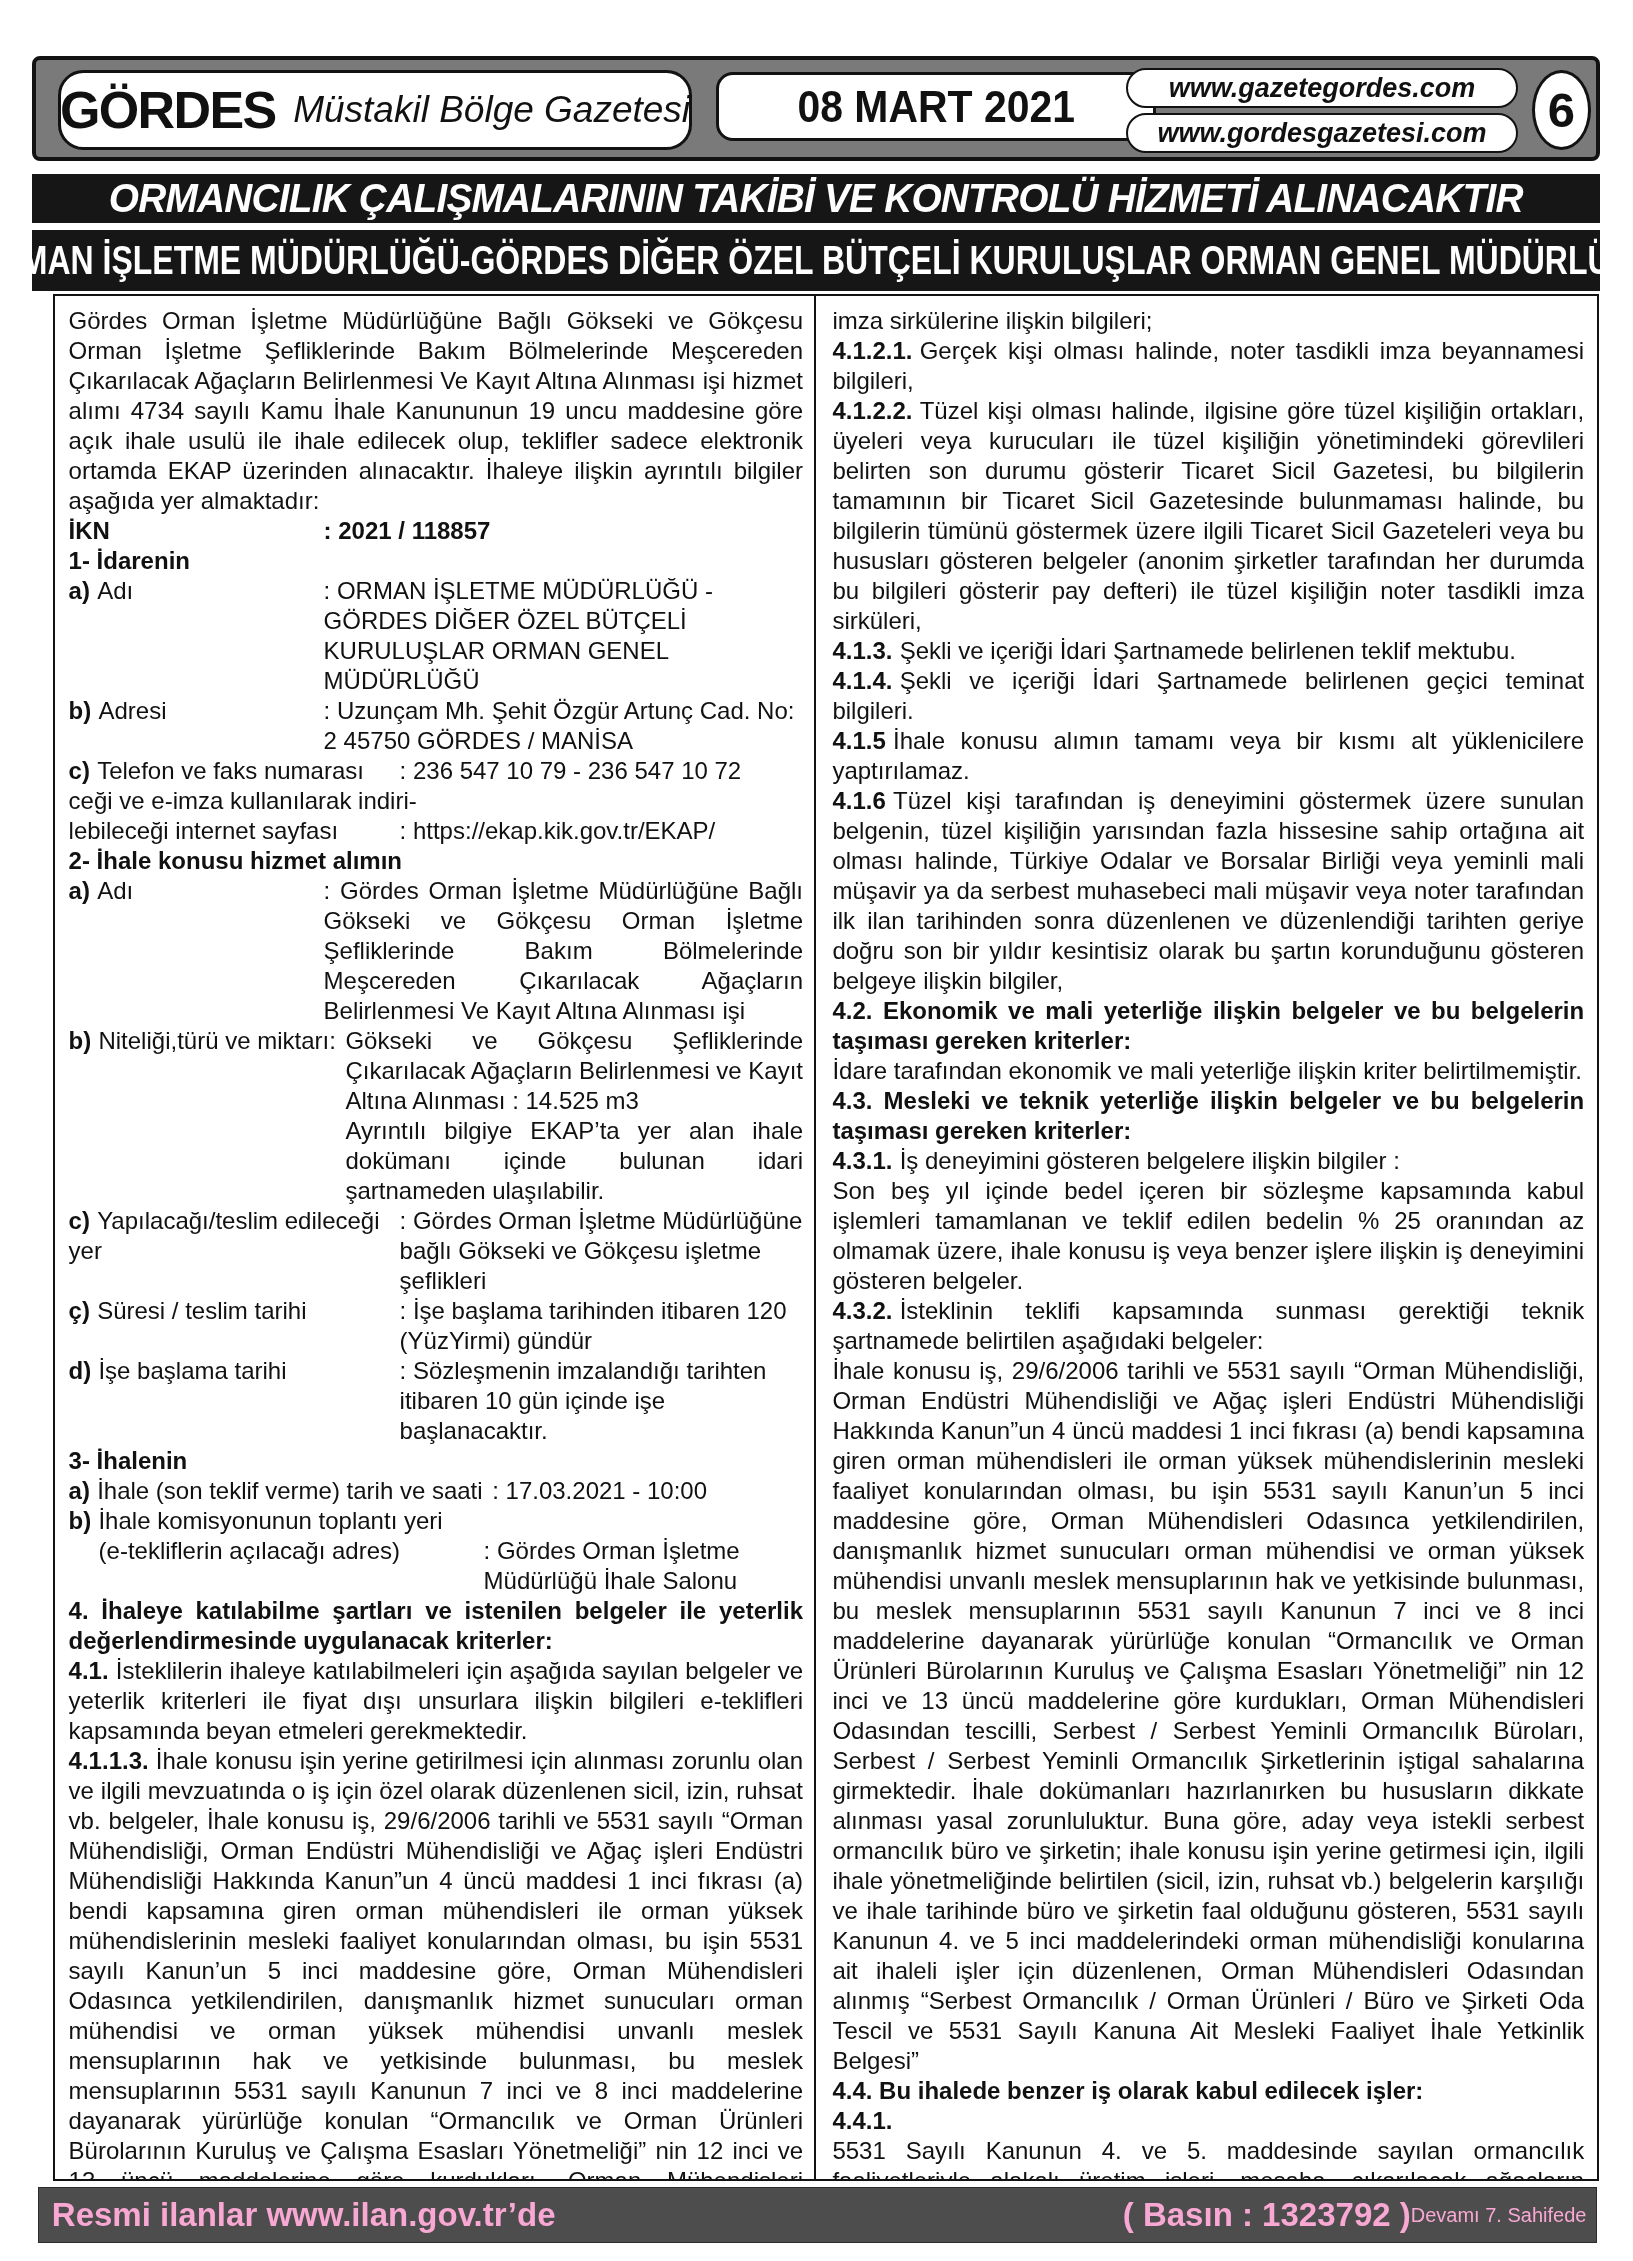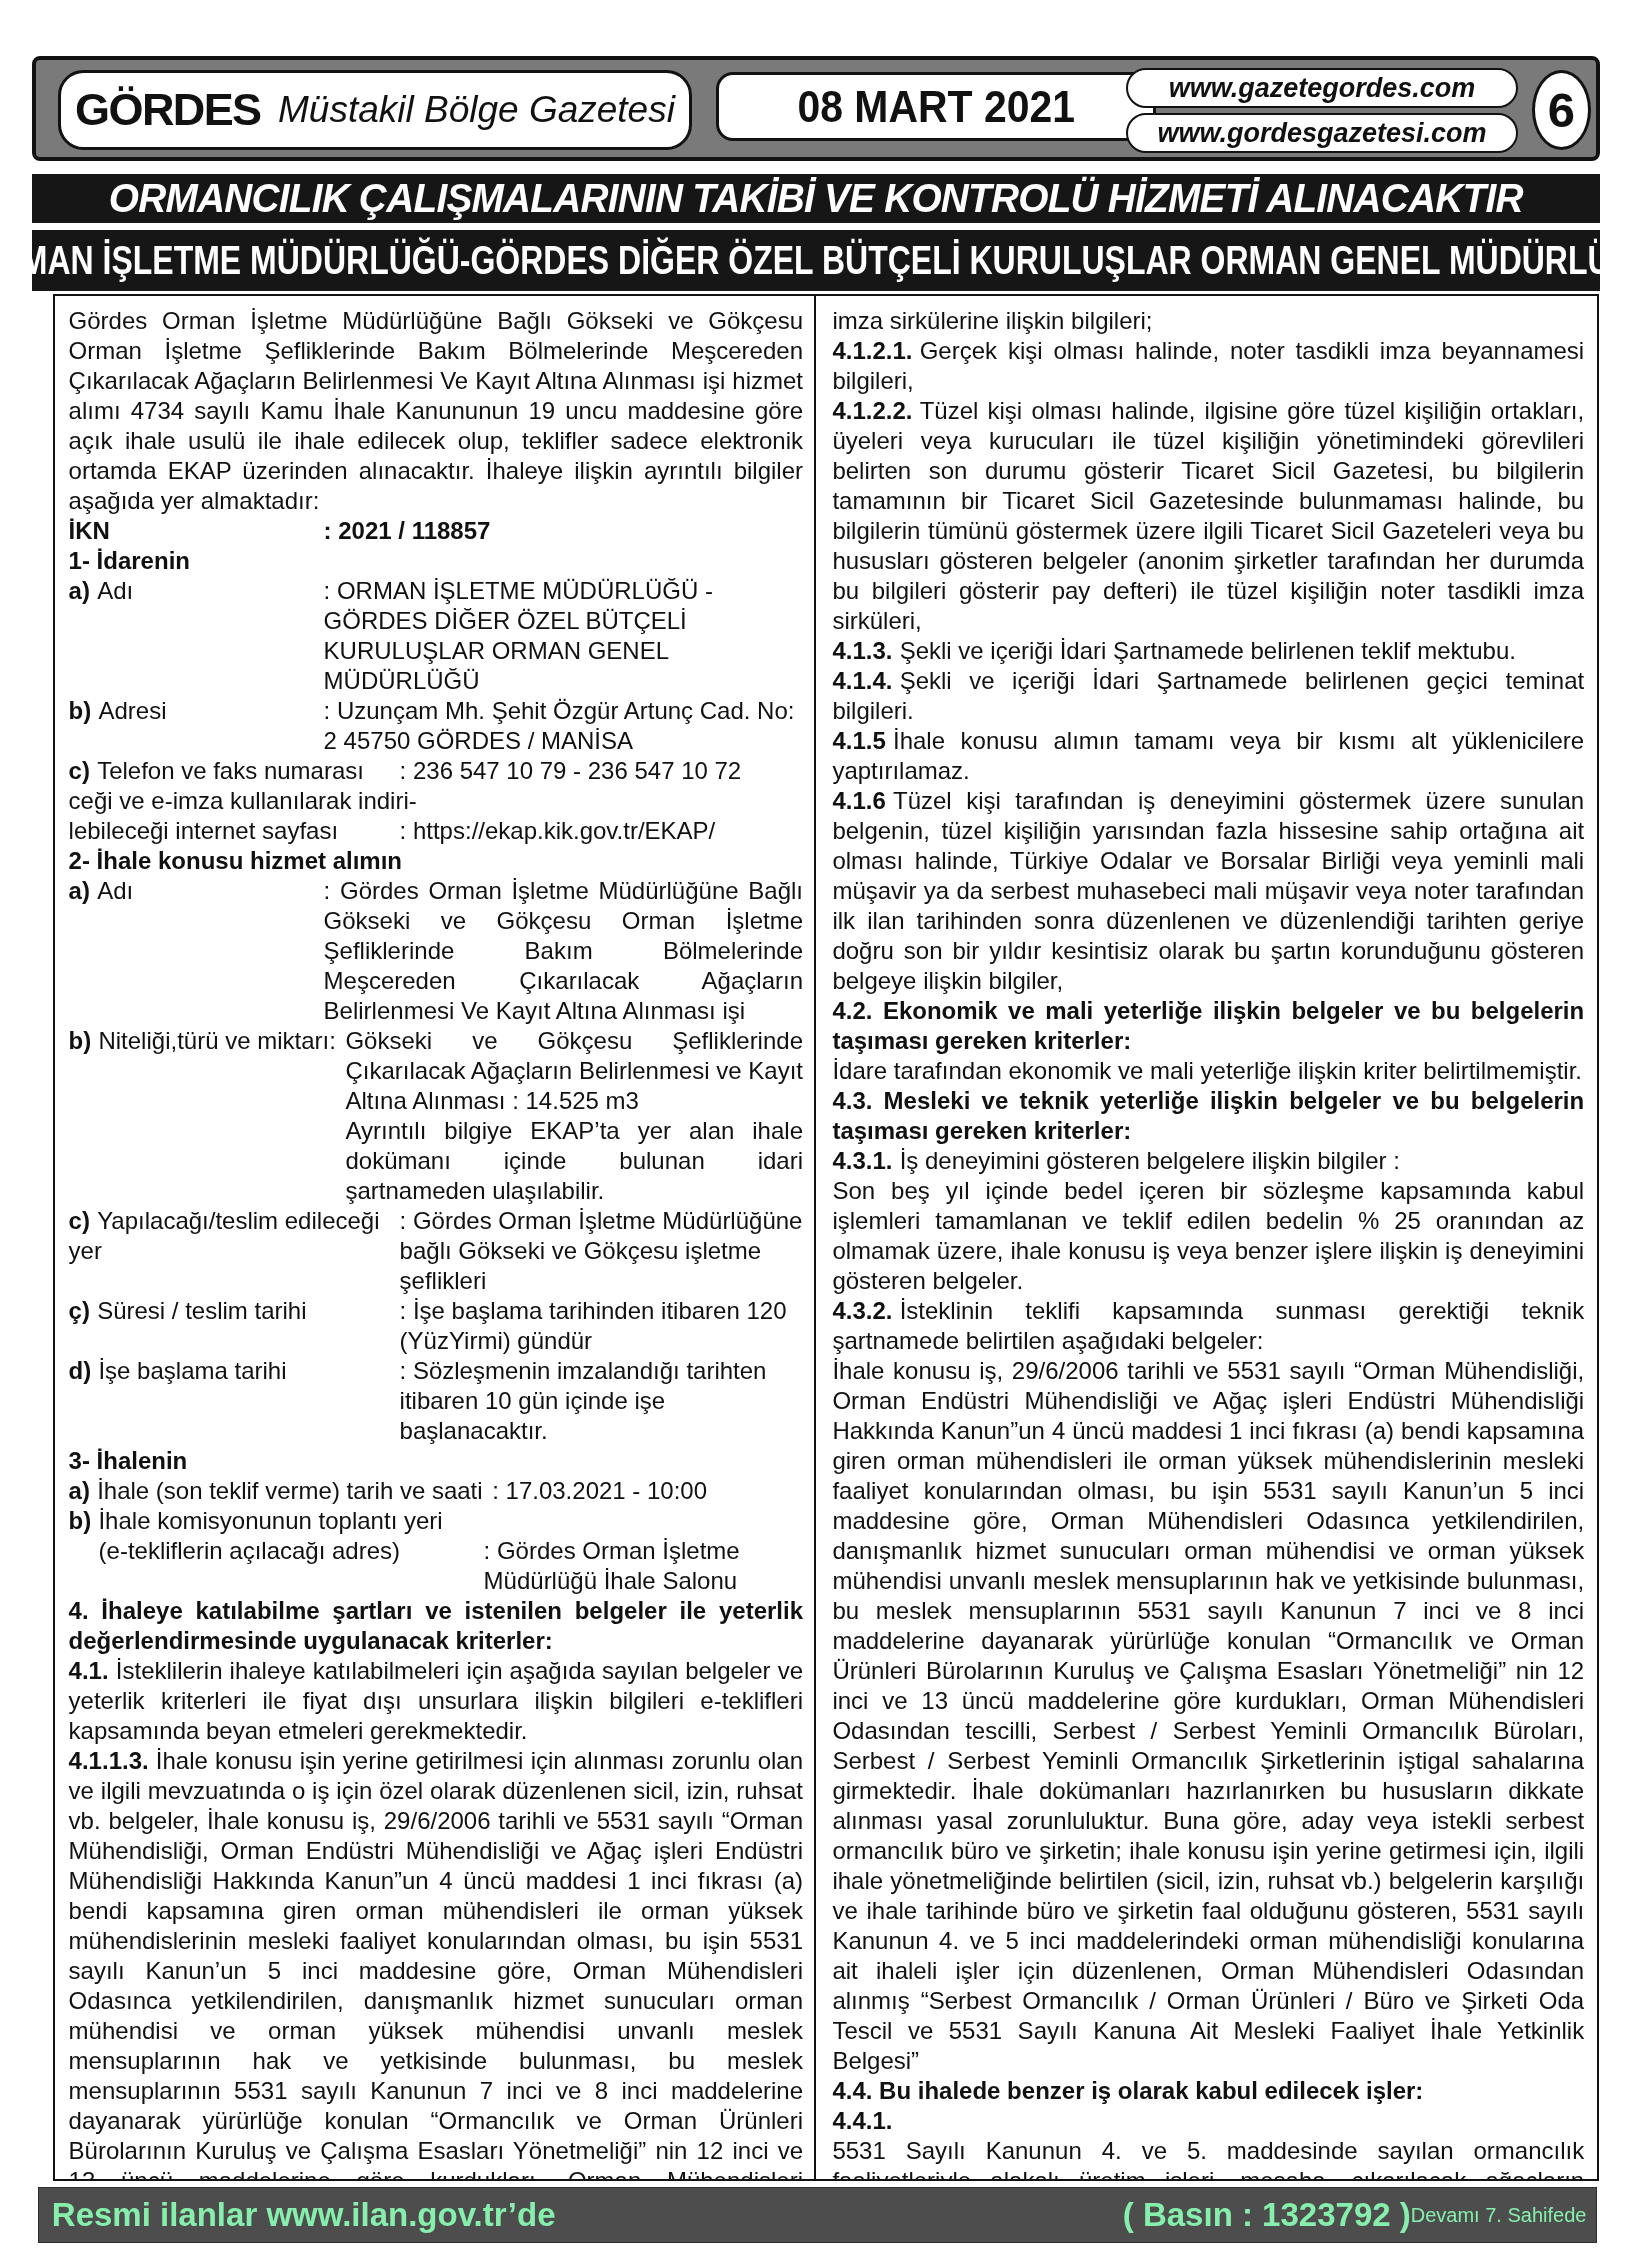--- a/index.html
+++ b/index.html
@@ -5,21 +5,21 @@
   html,body{margin:0;padding:0;background:#fff;}
   .page{position:relative;width:1634px;height:2261px;background:#ffffff;
         font-family:"Liberation Sans",sans-serif;color:#111;overflow:hidden;}
 
   
   .masthead{position:absolute;left:32px;top:56px;width:1568px;height:105px;
             background:#7a7a7a;border:4px solid #121212;border-radius:8px;box-sizing:border-box;}
   .mbox{position:absolute;background:#fff;border:3.2px solid #121212;box-sizing:border-box;
         display:flex;align-items:center;justify-content:center;}
   .brandbox{left:22px;top:9.6px;width:634px;height:80px;border-radius:25.5px;gap:17.5px;}
-  .brand{font-size:45px;font-weight:bold;letter-spacing:-1.6px;white-space:nowrap;}
+  .brand{font-size:52px;font-weight:bold;letter-spacing:-1.6px;white-space:nowrap;}
   .brandsub{font-size:37px;font-style:italic;white-space:nowrap;}
   .datebox{left:680px;top:12px;width:440px;height:69px;border-radius:17px;}
   .date{font-size:44px;font-weight:bold;transform:scaleX(.93);white-space:nowrap;}
   .sitebox{left:1090px;width:392px;height:40px;border-radius:20px;border-width:2.4px;}
   .sitebox1{top:8px;}
   .sitebox2{top:53px;}
   .site{font-size:27px;font-weight:bold;font-style:italic;white-space:nowrap;}
   .pagenumbox{left:1496px;top:9.6px;width:59px;height:80px;border-radius:50%;}
   .pagenum{font-size:49px;font-weight:bold;}
 
@@ -51,21 +51,21 @@
   .auto{padding-right:9.6px;}
   .w320{width:255px;}
   .w415{width:331px;}
   .w520{width:415px;}
   .ind{padding-left:30px;}
   .kv-val{flex:1 1 auto;min-width:0;}
   .b{font-weight:bold;}
 
   
   .footerbar{position:absolute;left:38px;top:2187px;width:1559px;height:56px;
-             background:#4d4d4d;color:#86efac;display:flex;align-items:center;
+             background:#4d4d4d;color:#f9a8d4;display:flex;align-items:center;
              justify-content:space-between;padding:0 9.6px 0 12.8px;box-sizing:border-box;
              border:1.6px solid #2c2c2c;}
   .f-left{font-size:33px;font-weight:bold;white-space:nowrap;}
   .f-right{display:flex;align-items:center;white-space:nowrap;}
   .f-press{font-size:33px;font-weight:bold;}
   .f-cont{font-size:20px;}
 </style>
 </head>
 <body>
 

